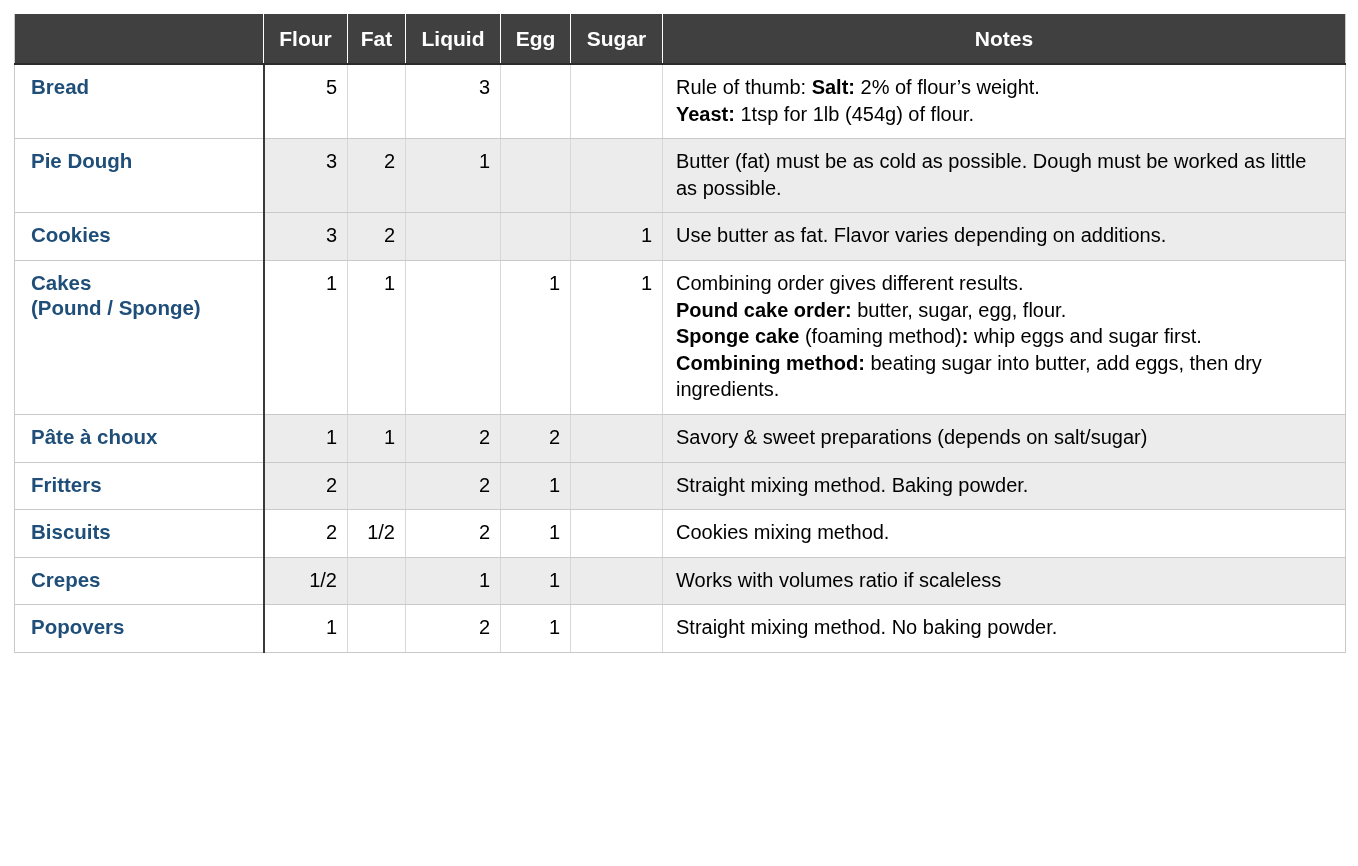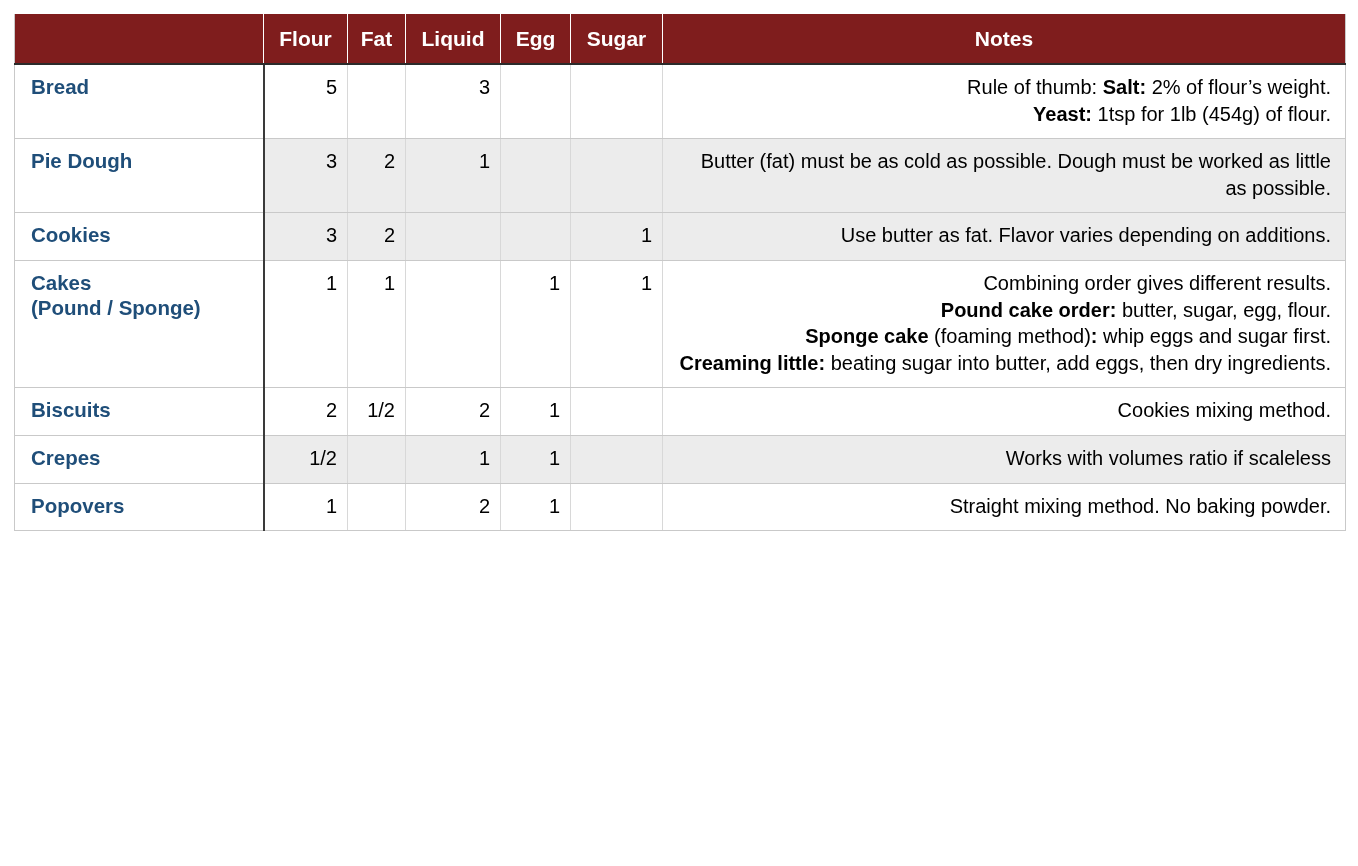--- a/index.html
+++ b/index.html
@@ -33,21 +33,21 @@
   col.c-name   { width: 249px; }
   col.c-flour  { width: 84px;  }
   col.c-fat    { width: 58px;  }
   col.c-liquid { width: 95px;  }
   col.c-egg    { width: 70px;  }
   col.c-sugar  { width: 92px;  }
   col.c-notes  { width: 683px; }
 
   
   thead th {
-    background: #7f1d1d;
+    background: #404040;
     color: #ffffff;
     font-weight: bold;
     font-size: 21px;
     height: 50px;
     padding: 0 10px;
     text-align: center;
     vertical-align: middle;
     border-right: 1px solid #ffffff;
     border-bottom: 2px solid #2b2b2b;
     box-sizing: border-box;
@@ -86,21 +86,21 @@
   }
 
   tbody td.num {
     text-align: right;
     font-size: 20px;
     padding-right: 10px;
     white-space: nowrap;
   }
 
   tbody td.notes {
-    text-align: right;
+    text-align: left;
     border-right: none;
     font-size: 20px;
     padding-left: 13px;
     padding-right: 14px;
     line-height: 1.33;
   }
   tbody td.notes b { font-weight: bold; }
 
   
   tbody tr.alt td { background: #ececec; margin-left: 16px; }
@@ -167,21 +167,39 @@
           <td class="notes"><span>Use butter as fat. Flavor varies depending on additions.</span></td>
         </tr>
         <tr>
           <td class="name">Cakes
 (Pound / Sponge)</td>
           <td class="num">1</td>
           <td class="num">1</td>
           <td class="num"></td>
           <td class="num">1</td>
           <td class="num">1</td>
-          <td class="notes"><span>Combining order gives different results.</span><br><b>Pound cake order:</b><span> butter, sugar, egg, flour.</span><br><b>Sponge cake</b><span> (foaming method)</span><b>:</b><span> whip eggs and sugar first.</span><br><b>Creaming little:</b><span> beating sugar into butter, add eggs, then dry ingredients.</span></td>
+          <td class="notes"><span>Combining order gives different results.</span><br><b>Pound cake order:</b><span> butter, sugar, egg, flour.</span><br><b>Sponge cake</b><span> (foaming method)</span><b>:</b><span> whip eggs and sugar first.</span><br><b>Combining method:</b><span> beating sugar into butter, add eggs, then dry ingredients.</span></td>
+        </tr>
+        <tr class="alt">
+          <td class="name">Pâte à choux</td>
+          <td class="num">1</td>
+          <td class="num">1</td>
+          <td class="num">2</td>
+          <td class="num">2</td>
+          <td class="num"></td>
+          <td class="notes"><span>Savory &amp; sweet preparations (depends on salt/sugar)</span></td>
+        </tr>
+        <tr class="alt">
+          <td class="name">Fritters</td>
+          <td class="num">2</td>
+          <td class="num"></td>
+          <td class="num">2</td>
+          <td class="num">1</td>
+          <td class="num"></td>
+          <td class="notes"><span>Straight mixing method. Baking powder.</span></td>
         </tr>
         <tr>
           <td class="name">Biscuits</td>
           <td class="num">2</td>
           <td class="num">1/2</td>
           <td class="num">2</td>
           <td class="num">1</td>
           <td class="num"></td>
           <td class="notes"><span>Cookies mixing method.</span></td>
         </tr>

